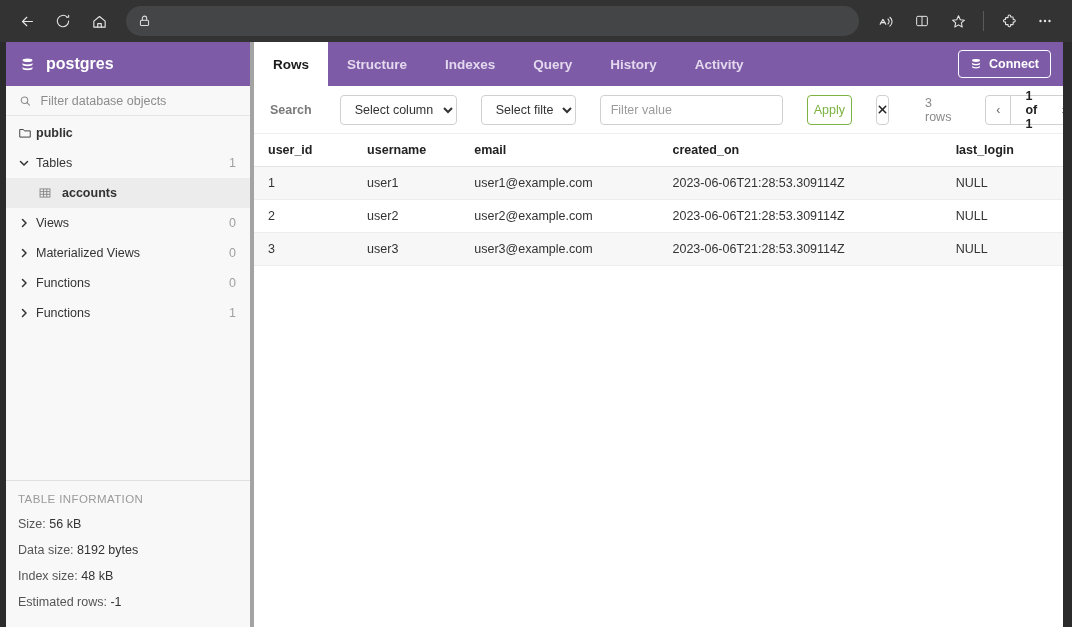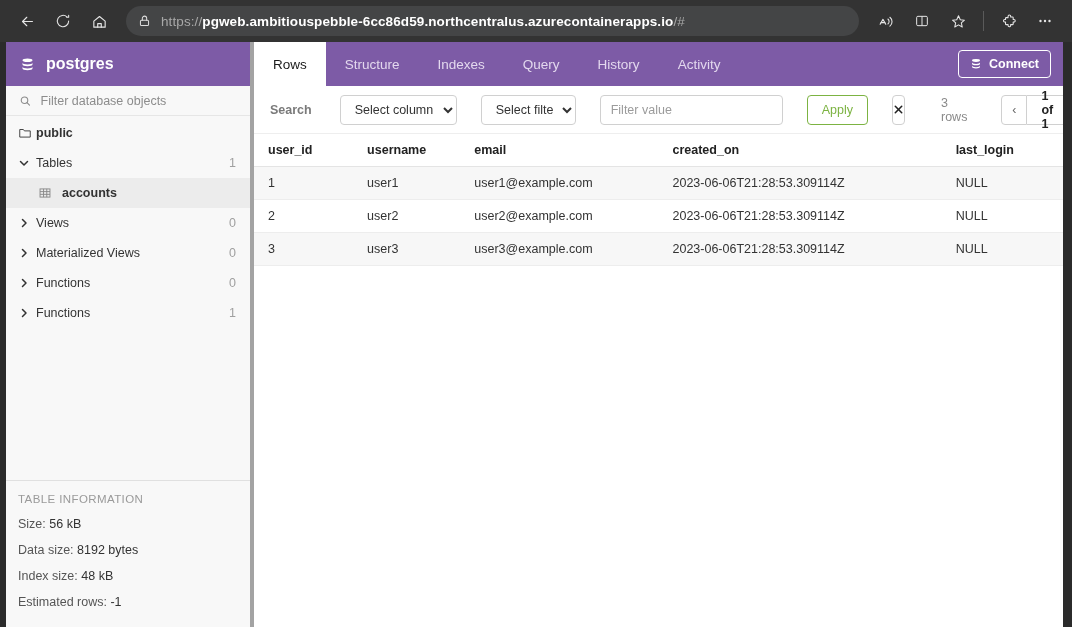--- a/index.html
+++ b/index.html
@@ -96,21 +96,21 @@
 
   
   .main { flex: 1 1 auto; display: flex; flex-direction: column; min-width: 0; background: #ffffff; }
 
   .tabbar {
     height: 44px; flex: 0 0 44px; background: #7d5ba6;
     display: flex; align-items: stretch; padding-right: 12px;
   }
   .tab {
     display: flex; align-items: center; padding: 0 19px;
-    color: #e3d8ee; font-size: 13.5px; font-weight: normal; cursor: pointer;
+    color: #e3d8ee; font-size: 13.5px; font-weight: bold; cursor: pointer;
     white-space: nowrap;
   }
   .tab.active { background: #ffffff; color: #1a1a1a; }
   .tabbar-spacer { flex: 1 1 auto; }
   .tb-btn {
     align-self: center; display: flex; align-items: center; gap: 7px;
     border: 1px solid #ffffff; border-radius: 4px;
     color: #ffffff; font-size: 12.5px; font-weight: bold;
     padding: 6px 11px; margin-left: 9px; cursor: pointer; white-space: nowrap;
   }
@@ -129,21 +129,21 @@
   select.sel-col { width: 131px; }
   select.sel-filter { width: 95px; }
   input.filter-value {
     width: 200px; height: 30px; border: 1px solid #d0d0d0; border-radius: 4px;
     font-family: inherit; font-size: 12.5px; color: #333; padding: 0 10px; outline: none;
   }
   input.filter-value::placeholder { color: #9b9b9b; }
   .btn-apply {
     height: 30px; border: 1px solid #7cb342; border-radius: 4px;
     background: #ffffff; color: #7cb342; font-size: 12.5px;
-    padding: 0 14px; cursor: pointer; display: flex; align-items: center;
+    padding: 0 6px; cursor: pointer; display: flex; align-items: center;
     font-family: inherit;
   }
   .btn-clear {
     width: 34px; height: 30px; border: 1px solid #d0d0d0; border-radius: 4px;
     background: #ffffff; color: #222; font-size: 13px;
     display: flex; align-items: center; justify-content: center; cursor: pointer;
   }
   .rows-count { font-size: 12.5px; color: #8a8a8a; margin-left: 12px; }
   .pager { display: flex; align-items: stretch; margin-left: 10px; }
   .pg {
@@ -201,21 +201,20 @@
         </svg>
     </div>
 
     <div class="url-pill">
       <span class="lock-icon">
         <svg width="13" height="14" viewBox="0 0 24 24" fill="none" stroke="currentColor" stroke-width="1.9" stroke-linecap="round" stroke-linejoin="round">
             <rect x="4.5" y="10.5" width="15" height="10" rx="2"></rect>
             <path d="M8 10.5V7a4 4 0 0 1 8 0v3.5"></path>
           </svg>
       </span>
-      <span class="url-text"><span class="scheme">https://</span><span class="host">pgweb.ambitiouspebble-6cc86d59.northcentralus.azurecontainerapps.io</span><span class="path">/#</span></span>
     </div>
 
     <div class="chrome-right">
       <div class="nav-btn">
         <svg width="17" height="17" viewBox="0 0 24 24" fill="none" stroke="currentColor" stroke-width="1.5" stroke-linecap="round" stroke-linejoin="round">
             <path d="M3 16 7 9l4 7"></path>
             <path d="M4.3 13.6h5.4"></path>
             <path d="M14 8.5a4.5 4.5 0 0 1 0 7"></path>
             <path d="M16.8 6a8 8 0 0 1 0 12.5"></path>
           </svg>

